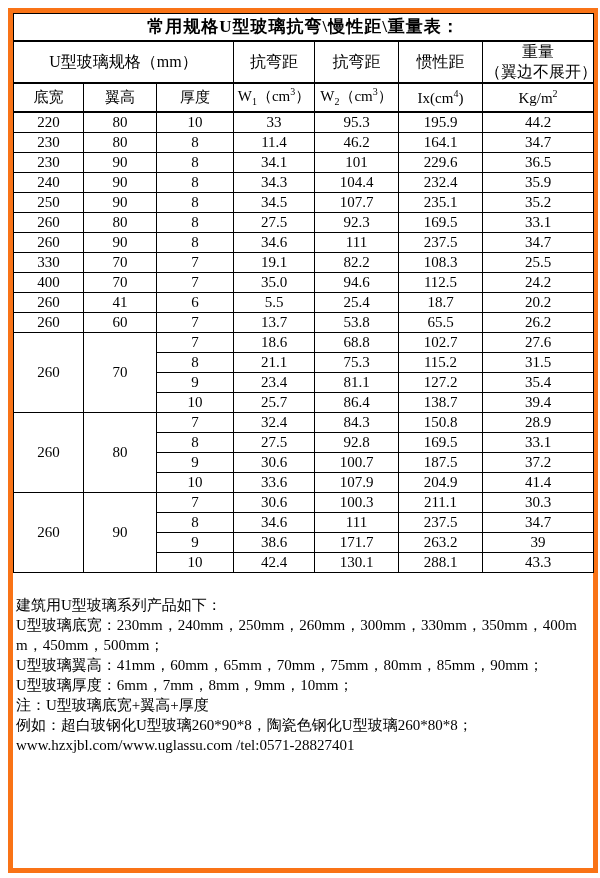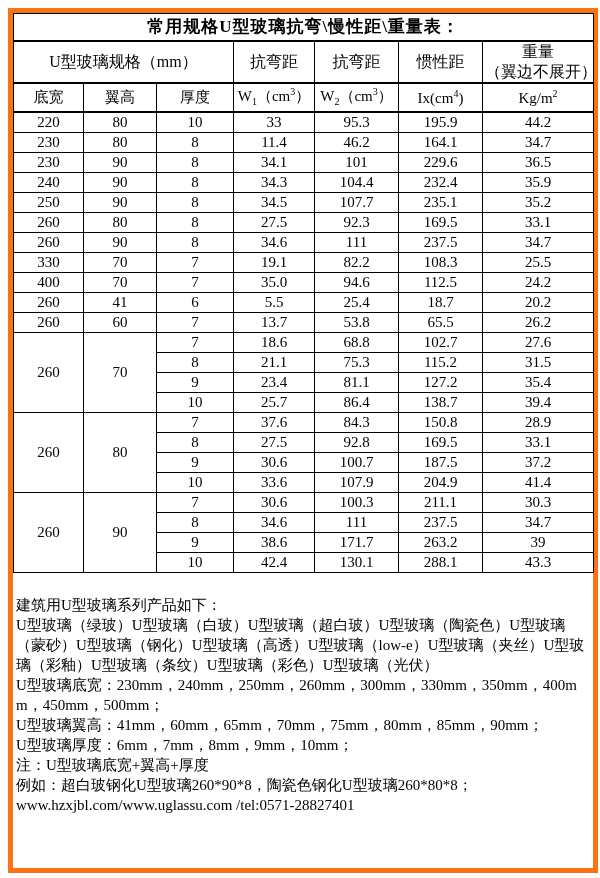--- a/index.html
+++ b/index.html
@@ -237,21 +237,21 @@
             <td>10</td>
             <td>25.7</td>
             <td>86.4</td>
             <td>138.7</td>
             <td>39.4</td>
           </tr>
           <tr class="data-row">
             <td rowspan="4">260</td>
             <td rowspan="4">80</td>
             <td>7</td>
-            <td>37.6</td>
+            <td>32.4</td>
             <td>84.3</td>
             <td>150.8</td>
             <td>28.9</td>
           </tr>
           <tr class="data-row">
             <td>8</td>
             <td>27.5</td>
             <td>92.8</td>
             <td>169.5</td>
             <td>33.1</td>
@@ -298,21 +298,20 @@
             <td>42.4</td>
             <td>130.1</td>
             <td>288.1</td>
             <td>43.3</td>
           </tr>
         </tbody>
     </table>
 
     <div class="notes">
         <div class="note-line">建筑用U型玻璃系列产品如下：</div>
-        <div class="note-line">U型玻璃（绿玻）U型玻璃（白玻）U型玻璃（超白玻）U型玻璃（陶瓷色）U型玻璃（蒙砂）U型玻璃（钢化）U型玻璃（高透）U型玻璃（low-e）U型玻璃（夹丝）U型玻璃（彩釉）U型玻璃（条纹）U型玻璃（彩色）U型玻璃（光伏）</div>
         <div class="note-line">U型玻璃底宽：230mm，240mm，250mm，260mm，300mm，330mm，350mm，400mm，450mm，500mm；</div>
         <div class="note-line">U型玻璃翼高：41mm，60mm，65mm，70mm，75mm，80mm，85mm，90mm；</div>
         <div class="note-line">U型玻璃厚度：6mm，7mm，8mm，9mm，10mm；</div>
         <div class="note-line">注：U型玻璃底宽+翼高+厚度</div>
         <div class="note-line">例如：超白玻钢化U型玻璃260*90*8，陶瓷色钢化U型玻璃260*80*8；</div>
         <div class="note-line">www.hzxjbl.com/www.uglassu.com /tel:0571-28827401</div>
       </div>
 
   </div>
 </div>

